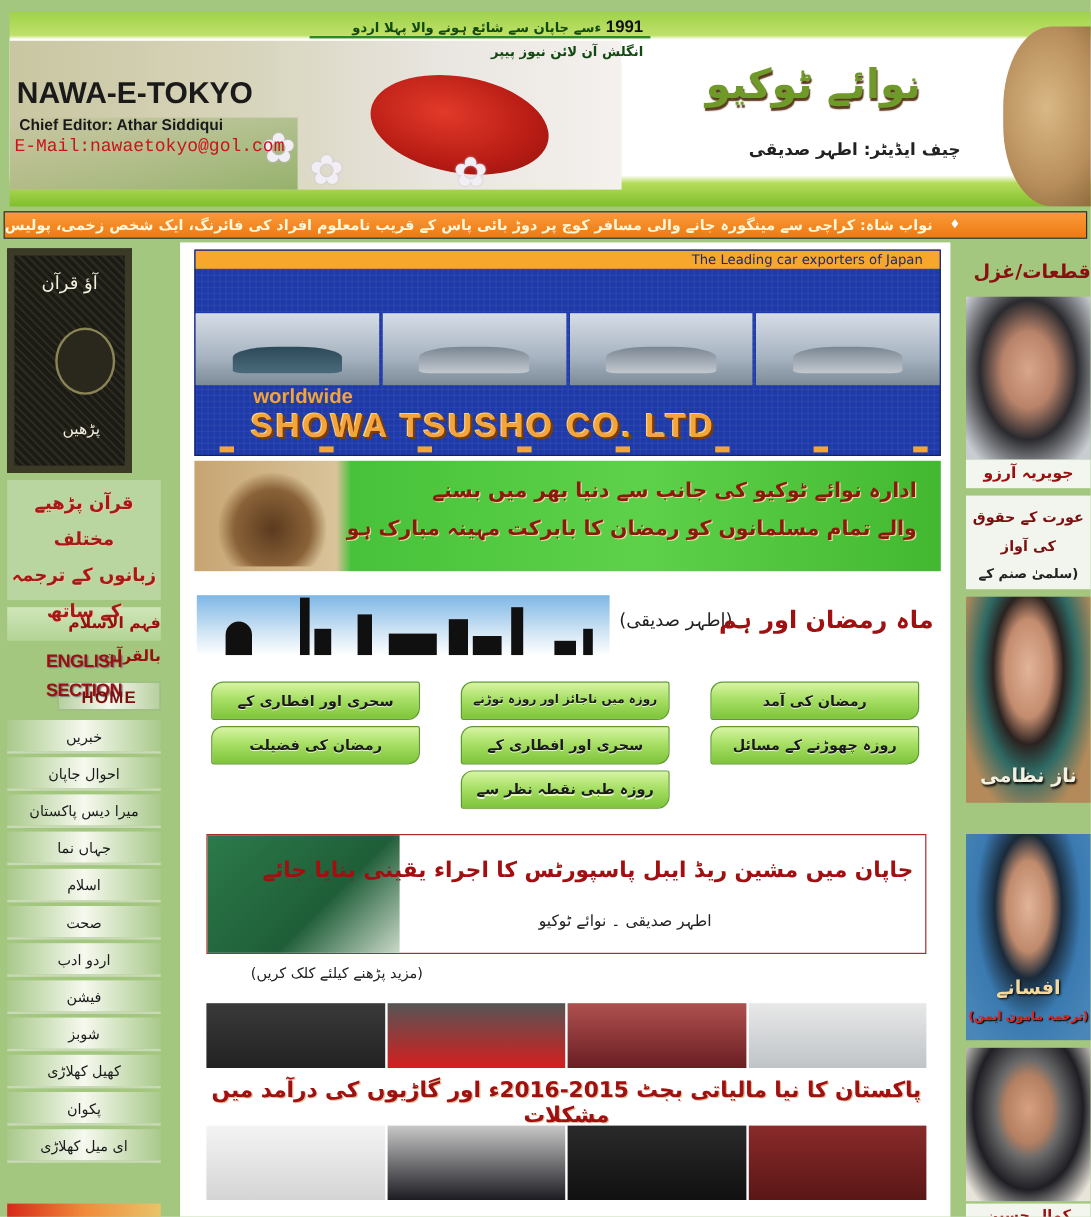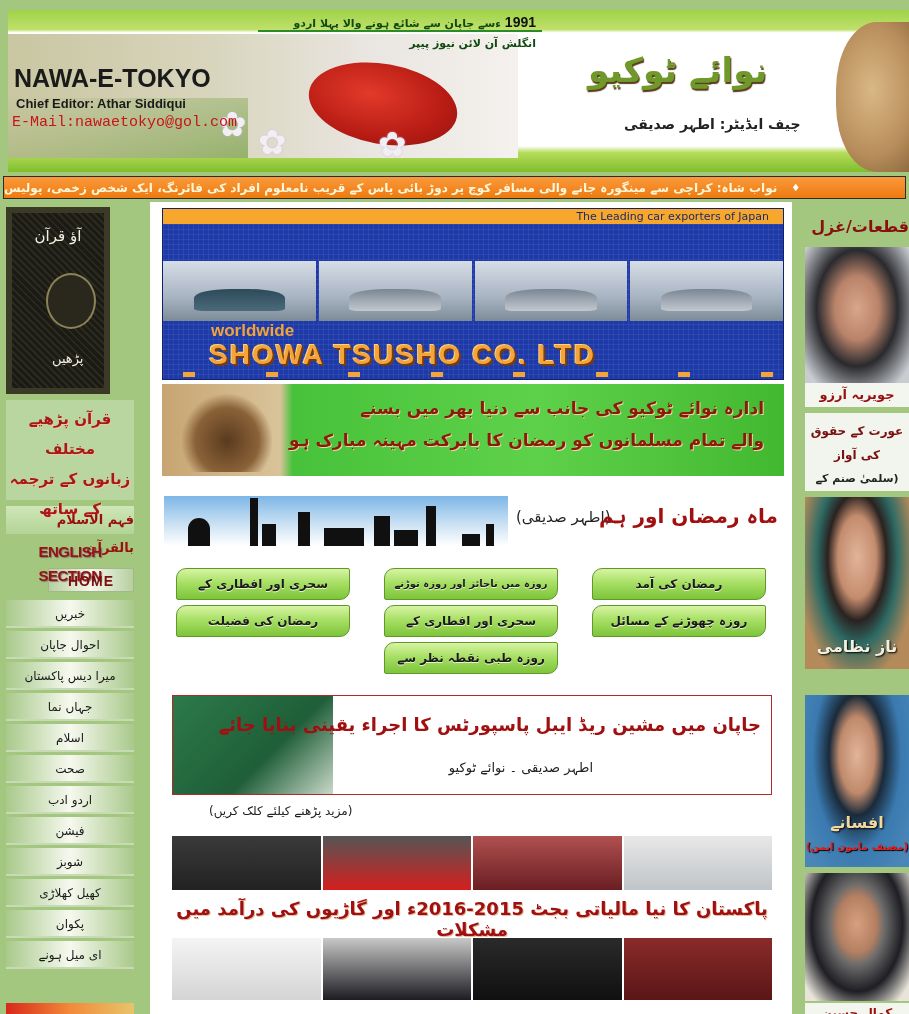--- a/index.html
+++ b/index.html
@@ -277,21 +277,21 @@
     <div class="menu-item">احوال جاپان</div>
     <div class="menu-item">میرا دیس پاکستان</div>
     <div class="menu-item">جہاں نما</div>
     <div class="menu-item">اسلام</div>
     <div class="menu-item">صحت</div>
     <div class="menu-item">اردو ادب</div>
     <div class="menu-item">فیشن</div>
     <div class="menu-item">شوبز</div>
     <div class="menu-item">کھیل کھلاڑی</div>
     <div class="menu-item">پکوان</div>
-    <div class="menu-item">ای میل ہونے</div>
+    <div class="menu-item">ای میل کھلاڑی</div>
   </div>
   <div class="left-bottom-thumb"></div>
 </div>
 
 <div class="main">
   <div class="showa">
     <div class="topbar">The Leading car exporters of Japan</div>
     <div class="cars">
       <div class="car"></div>
       <div class="car"></div>
@@ -383,20 +383,20 @@
   </div>
 
   <div class="author-card" style="height:192px">
     <div class="photo" style="height:172px;background:radial-gradient(ellipse at 50% 35%,#e2b49a 0%,#c48c6e 26%,#2a2220 40%,#2e6a64 55%,#b48a5a 80%)"></div>
     <div class="caption" style="top:140px;color:#f2f0e0;font-size:16px;text-shadow:1px 1px 2px #000">ناز نظامی</div>
   </div>
 
   <div class="author-card" style="height:172px">
     <div class="photo" style="height:172px;background:radial-gradient(ellipse at 50% 35%,#e2b49a 0%,#c08a6c 24%,#1a2a3a 38%,#3a7ab0 60%,#4a86b8 90%)"></div>
     <div class="caption" style="top:118px;color:#f2d9a0;font-size:16px;text-shadow:1px 1px 2px #000">افسانے</div>
-    <div class="caption" style="top:146px;color:#e82020;font-size:10px;text-shadow:1px 1px 1px #000">(مصنف مامون ایمن)</div>
+    <div class="caption" style="top:146px;color:#e82020;font-size:10px;text-shadow:1px 1px 1px #000">(ترجمہ مامون ایمن)</div>
   </div>
 
   <div class="author-card" style="height:150px">
     <div class="photo" style="height:128px;background:radial-gradient(ellipse at 50% 40%,#d7a080 0%,#b48062 26%,#6a6a6a 38%,#1e1e24 62%,#e8e4da 90%)"></div>
     <div class="caption" style="top:130px;height:20px;background:#f3f5ef;color:#9a1010;font-size:12px;line-height:20px">کمال حسین رضوی</div>
   </div>
 </div>
 
 </body></html>

